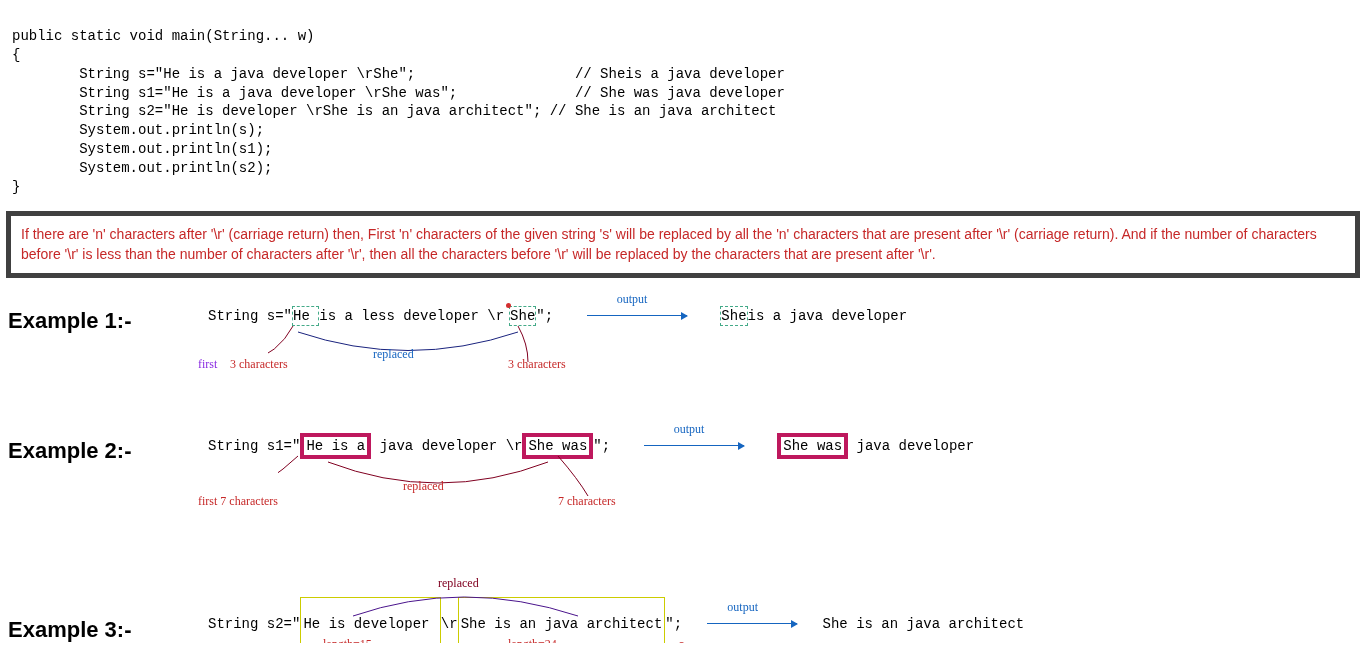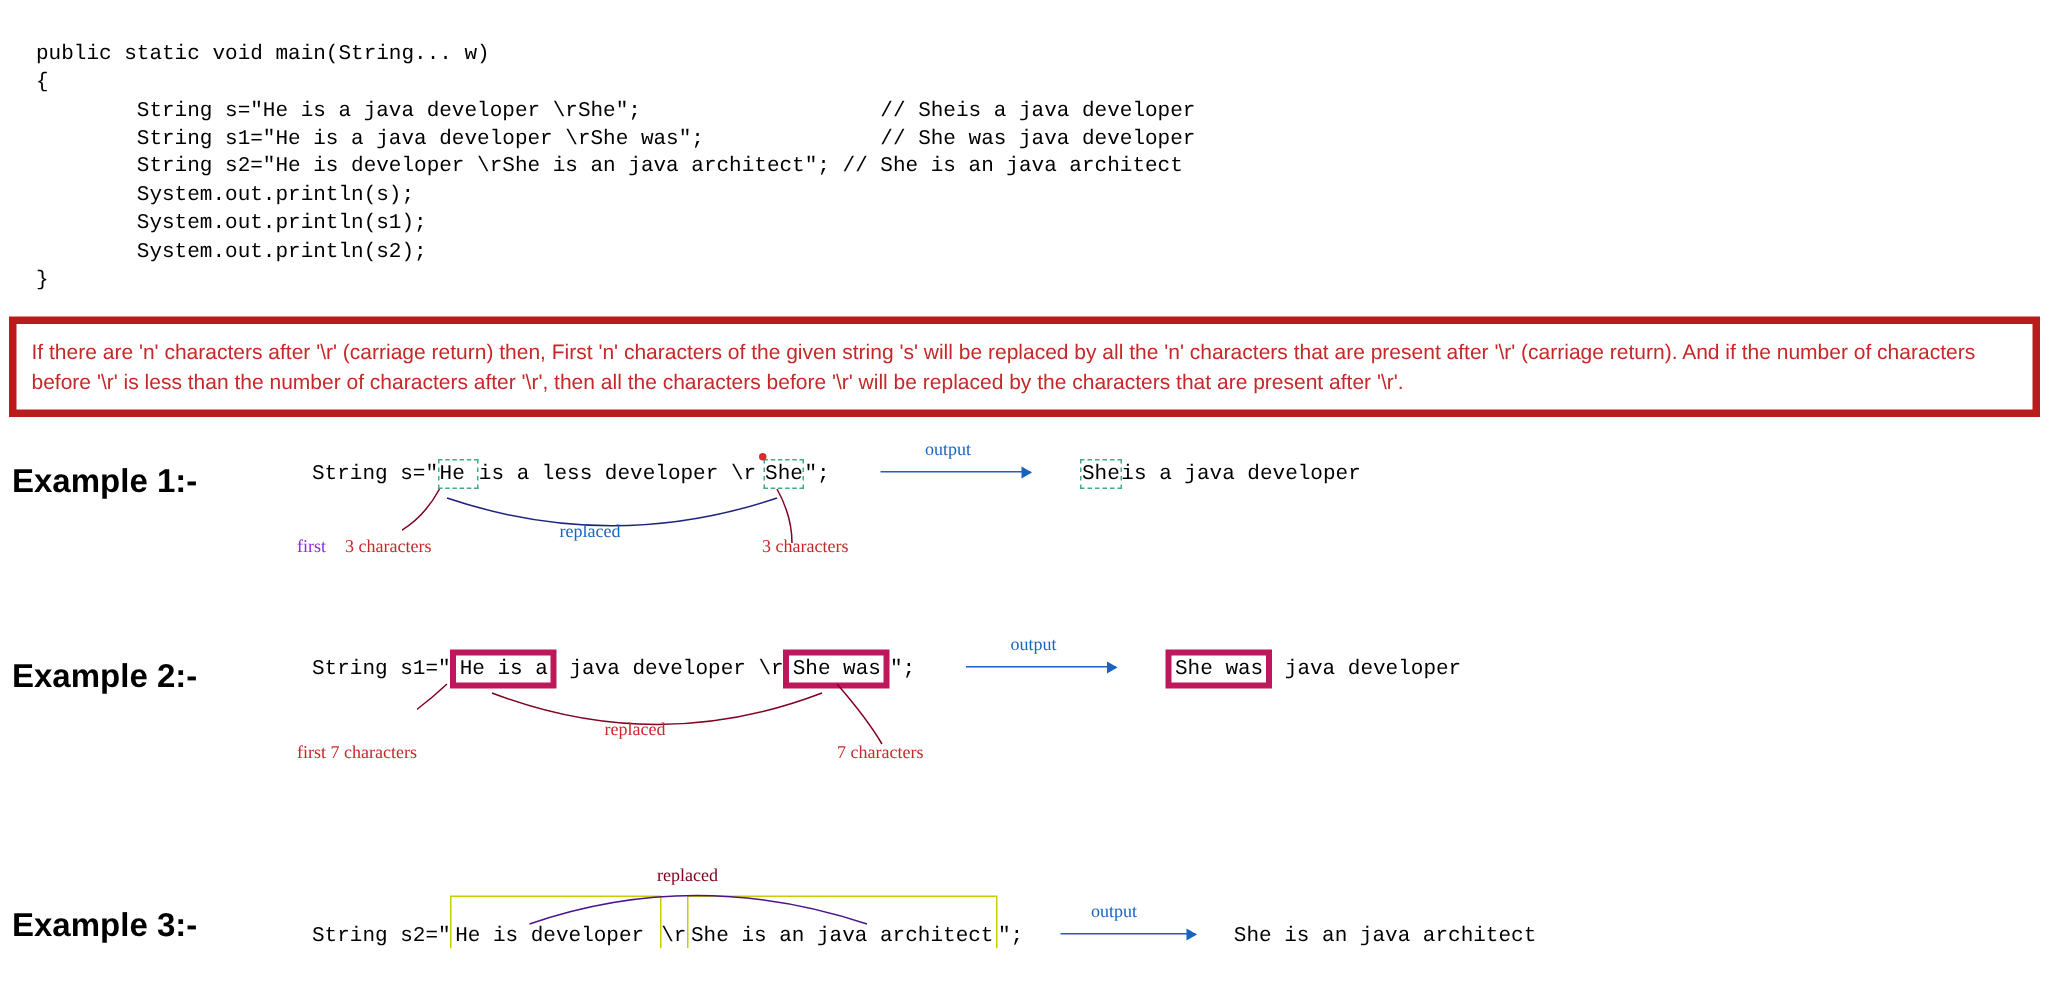--- a/index.html
+++ b/index.html
@@ -6,27 +6,27 @@
     margin: 0;
     padding: 0;
     font-family: Verdana, Geneva, sans-serif;
     width: 1366px;
     background: #fff;
   }
   .code-block {
     font-family: 'Courier New', monospace;
     font-size: 14px;
     white-space: pre;
-    padding: 8px 24px;
+    padding: 8px 12px;
     color: #000;
     line-height: 1.35;
   }
   .info-box {
     margin: 6px;
-    border: 5px solid #b91c1c;
+    border: 5px solid #404040;
     padding: 8px 10px;
     font-size: 14px;
     color: #c62828;
     line-height: 1.45;
   }
   .example-section {
     display: flex;
     align-items: flex-start;
     margin-top: 30px;
     padding-left: 8px;
@@ -144,21 +144,21 @@
         </svg>
         <span class="ann-red" style="position:absolute;left:-10px;top:40px;">first 7 characters</span>
         <span class="ann-red" style="position:absolute;left:195px;top:25px;">replaced</span>
         <span class="ann-red" style="position:absolute;left:350px;top:40px;">7 characters</span>
       </div>
     </div>
   </div>
 </div>
 
 <div class="example-section" style="margin-top:60px;">
-  <div class="example-label" style="margin-top:16px;">Example 3:-</div>
+  <div class="example-label" style="margin-top:29px;">Example 3:-</div>
   <div class="example-body">
     <div style="position:relative;">
       
       <div style="position:relative;height:28px;">
         <span class="ann-darkred" style="position:absolute;left:230px;top:-12px;">replaced</span>
         <svg width="300" height="30" style="position:absolute;left:135px;top:0;">
           <path d="M 10 28 Q 120 -10 235 28" stroke="#4a148c" fill="none"></path>
         </svg>
       </div>
       <span class="mono">String s2="</span><span class="mono boxed-yellow">He is developer </span><span class="mono">\r</span><span class="mono boxed-yellow">She is an java architect</span><span class="mono">";</span>

